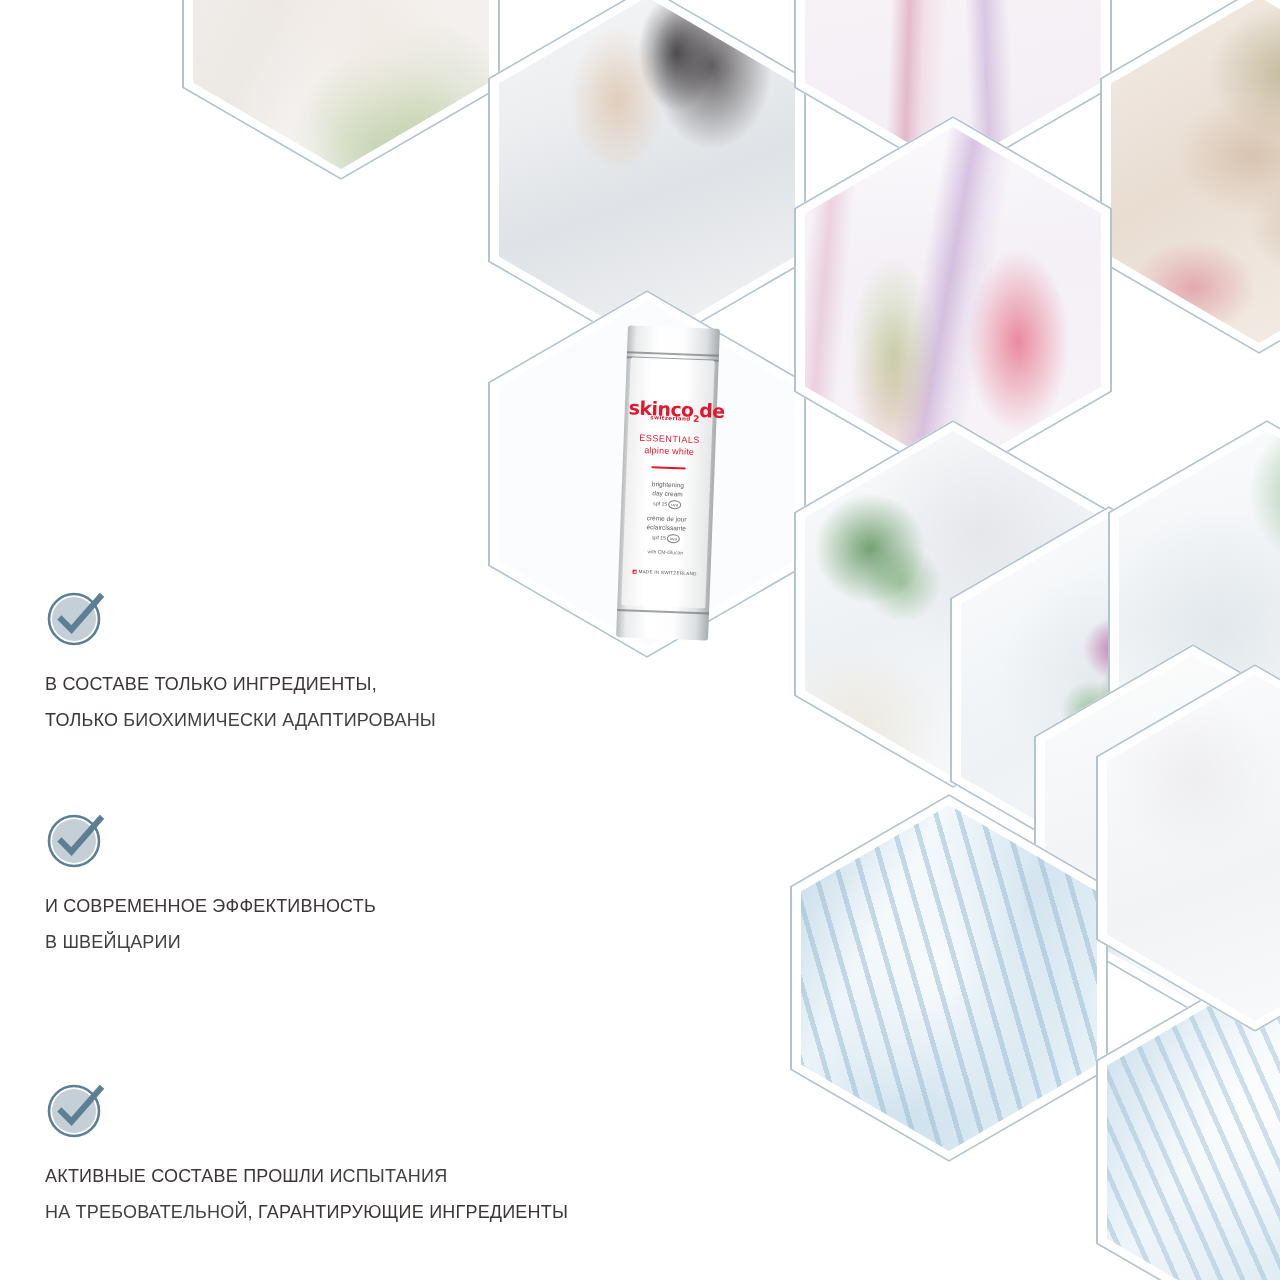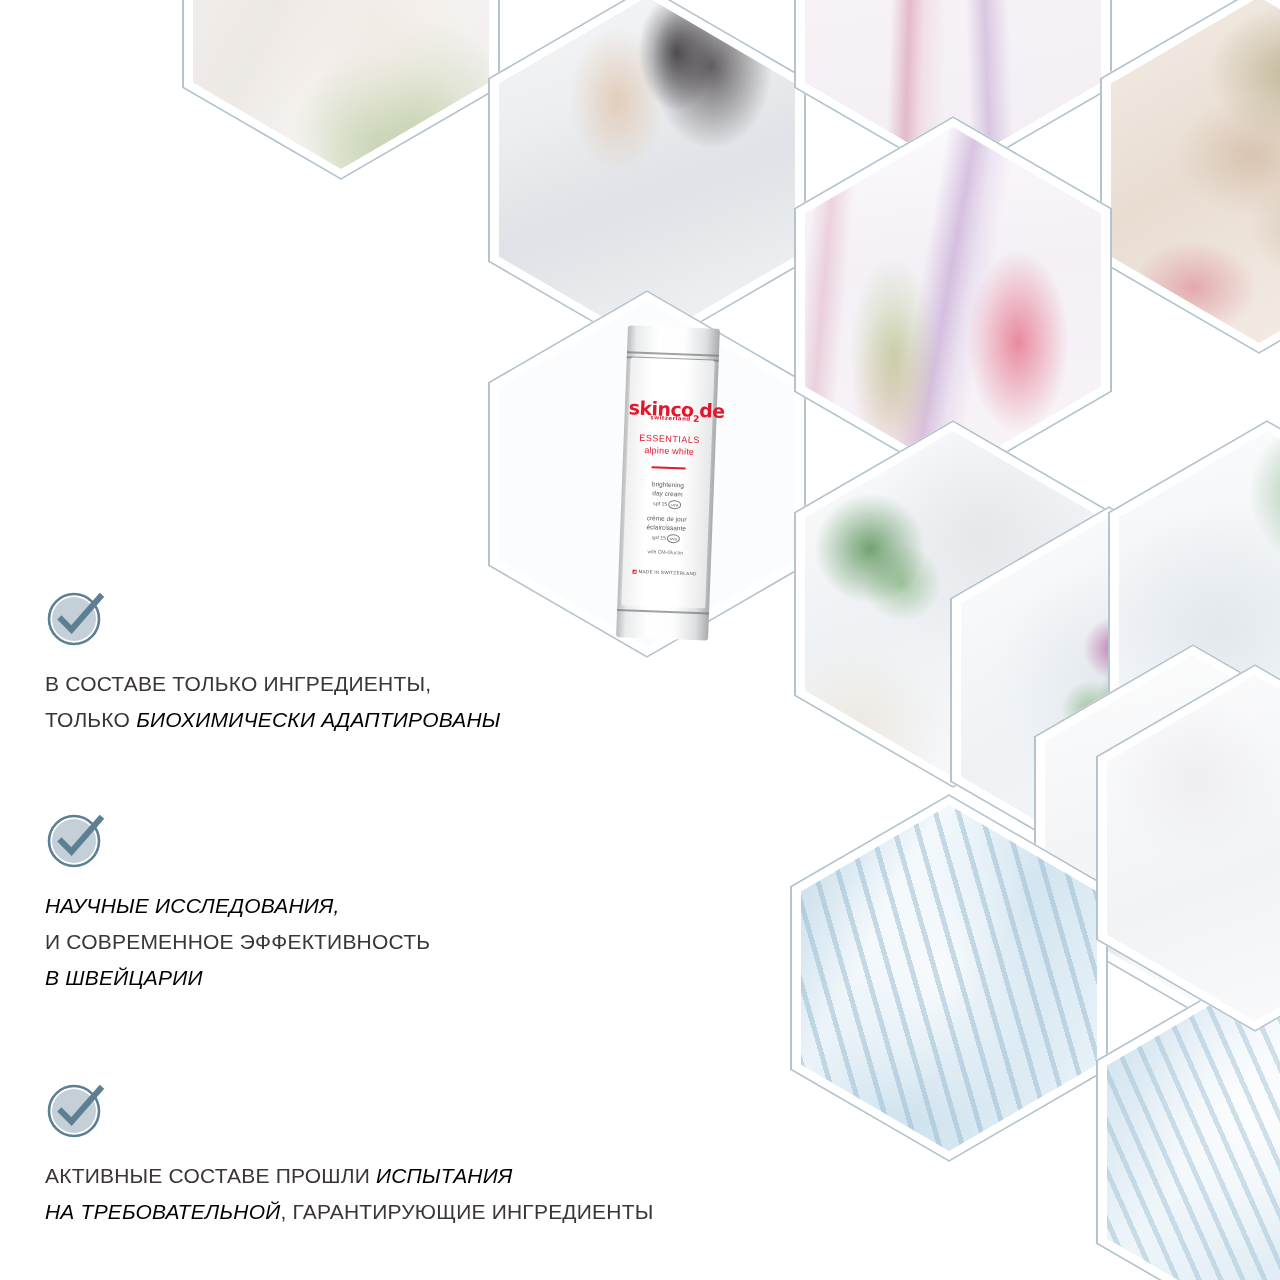--- a/index.html
+++ b/index.html
@@ -174,24 +174,24 @@
   }
   .swiss::after{content:"";position:absolute;left:1.6px;top:.7px;width:.8px;height:2.6px;background:#fff;}
   .swiss::before{content:"";position:absolute;left:.7px;top:1.6px;width:2.6px;height:.8px;background:#fff;}
 
   
   .content{position:absolute;left:0;top:0;width:100%;height:100%;}
   .bullet{position:absolute;left:45px;}
   .chk{position:relative;width:62px;height:62px;margin-bottom:18px;}
   .chk svg{display:block;width:62px;height:62px;overflow:visible;}
   .btext{
-    font-size:21px;line-height:36px;letter-spacing:.2px;
+    font-size:18px;line-height:36px;letter-spacing:.2px;
     color:#3b3535;font-weight:400;white-space:nowrap;
   }
-  .btext .hi{color:#000000;font-style:italic;}
+  .btext .hi{color:#404040;}
   .b1{top:586px;}
   .b2{top:808px;}
   .b3{top:1078px;}
 </style>
 </head>
 <body>
 
 <div id="stage">
 
   <div class="hexlayer" id="hexlayer">
@@ -333,21 +333,20 @@
       </div>
       <div class="bullet b2">
         <div class="chk">
           <svg viewBox="0 0 62 62">
             <circle cx="29" cy="33" r="22" fill="#c5cfd7"></circle>
             <circle cx="29" cy="33" r="25" fill="none" stroke="#5c7f93" stroke-width="2.6"></circle>
             <path d="M16.5 33.5 L26.5 43.5 L55 11" fill="none" stroke="#5c7f93" stroke-width="6" stroke-linecap="square" stroke-linejoin="miter"></path>
           </svg>
         </div>
         <div class="btext">
-          <div><span class="hi">НАУЧНЫЕ ИССЛЕДОВАНИЯ,</span></div>
           <div><span>И СОВРЕМЕННОЕ ЭФФЕКТИВНОСТЬ</span></div>
           <div><span class="hi">В ШВЕЙЦАРИИ</span></div>
         </div>
       </div>
       <div class="bullet b3">
         <div class="chk">
           <svg viewBox="0 0 62 62">
             <circle cx="29" cy="33" r="22" fill="#c5cfd7"></circle>
             <circle cx="29" cy="33" r="25" fill="none" stroke="#5c7f93" stroke-width="2.6"></circle>
             <path d="M16.5 33.5 L26.5 43.5 L55 11" fill="none" stroke="#5c7f93" stroke-width="6" stroke-linecap="square" stroke-linejoin="miter"></path>

